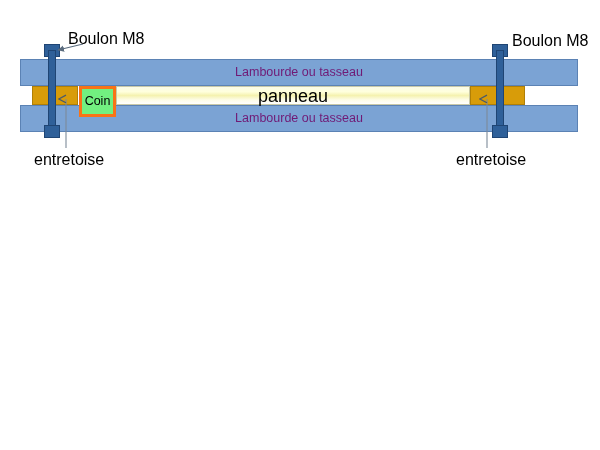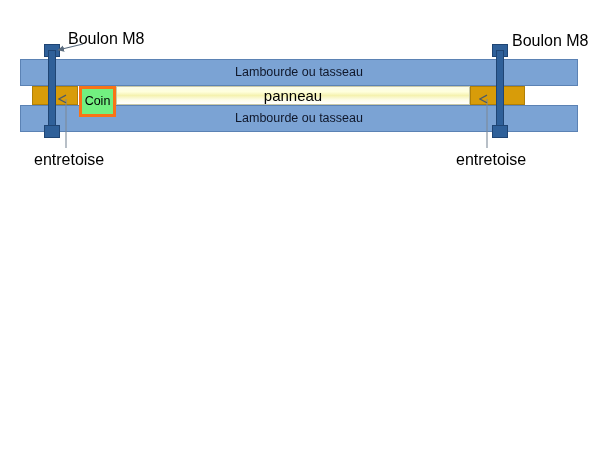--- a/index.html
+++ b/index.html
@@ -29,21 +29,21 @@
     border: 1px solid #5b82b4;
     box-sizing: border-box;
     display: flex;
     align-items: center;
     justify-content: center;
   }
   .joist-top    { top: 59px; }
   .joist-bottom { top: 105px; }
   .joist-label {
     font-size: 12.5px;
-    color: #0f172a;
+    color: #701a75;
     line-height: 1;
     white-space: nowrap;
   }
 
   
   .mid-layer {
     position: absolute;
     top: 86px;
     left: 0;
     width: 600px;
@@ -92,21 +92,21 @@
                 #fbfbe8 0%,
                 #ffffdc 28%,
                 #f5f2b0 50%,
                 #fdfce6 75%,
                 #ffffff 100%);
     display: flex;
     align-items: center;
     justify-content: center;
   }
   .panel-label {
-    font-size: 15px;
+    font-size: 18px;
     color: #000000;
     line-height: 1;
   }
 
   
   .bolt { position: absolute; }
   .bolt-shaft {
     position: absolute;
     width: 8px;
     background: #2f6099;

